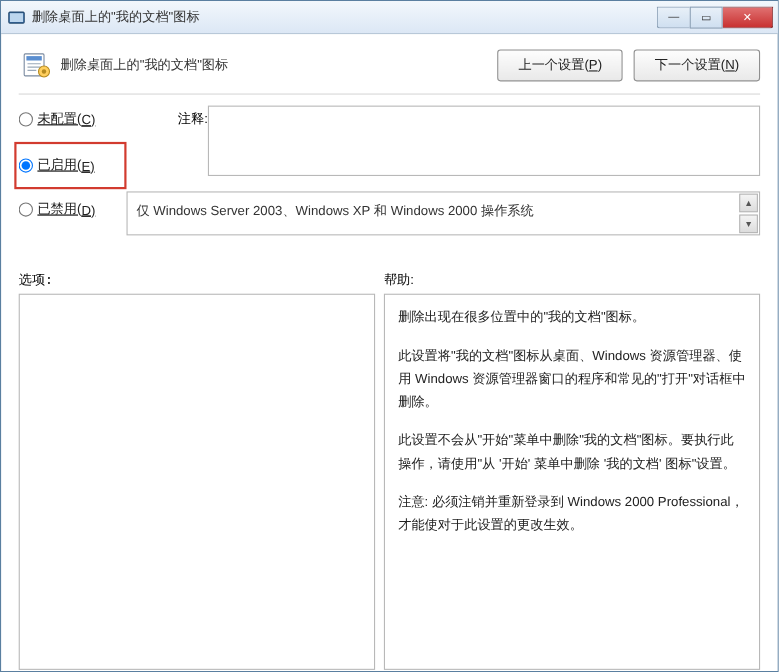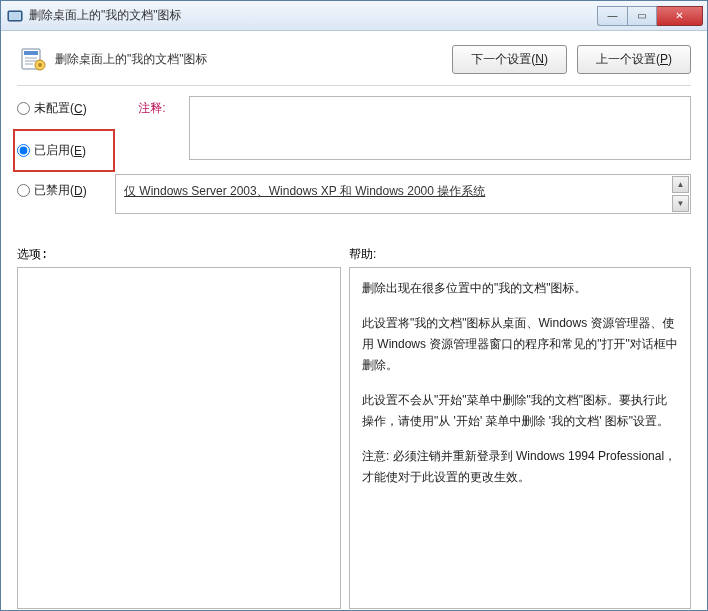--- a/index.html
+++ b/index.html
@@ -76,62 +76,62 @@
   cursor: pointer;
   color: #222;
 }
 .btn u { text-decoration: underline; }
 .divider { height: 1px; background: #d8d8d8; margin: 4px 0 10px 0; }
 
 .config-row { display: flex; }
 .radio-col {
   width: 98px;
   padding-top: 4px;
+  text-decoration: underline;
 }
 .radio-item {
   display: flex; align-items: center;
   margin-bottom: 12px;
   font-size: 12px;
   color: #222;
 }
 .radio-item input { margin-right: 4px; }
 .radio-item .accel { text-decoration: underline; }
 .radio-highlight {
   border: 2px solid #d23b2f;
   padding: 11px 2px;
   margin-left: -4px;
   margin-bottom: 10px;
 }
 .radio-highlight .radio-item { margin-bottom: 0; }
 
 .fields-col { flex: 1; }
 .field-row { display: flex; margin-bottom: 14px; }
 .field-label {
-  width: 74px; text-align: center;
-  padding-top: 4px; color: #be185d;
+  width: 74px; text-align: right;
+  padding-top: 4px; color: #000000;
 }
 .textarea {
   flex: 1;
   height: 64px;
   border: 1px solid #b8b8b8;
   background: #fff;
   padding: 4px 6px;
   resize: none;
   font-family: inherit;
   font-size: 12px;
 }
 .platform-box {
   flex: 1;
   height: 40px;
   border: 1px solid #b8b8b8;
   background: #fff;
   padding: 8px 8px;
   color: #333;
   position: relative;
-  text-decoration: underline;
 }
 .scrollbtn {
   position: absolute;
   right: 1px; width: 17px; height: 17px;
   background: linear-gradient(#f4f4f4,#dcdcdc);
   border: 1px solid #b0b0b0;
   display: flex; align-items: center; justify-content: center;
   font-size: 8px; color: #555;
 }
 
@@ -183,24 +183,24 @@
           <line x1="6" y1="13" x2="18" y2="13" stroke="#9aa8b8"></line>
           <line x1="6" y1="16" x2="18" y2="16" stroke="#9aa8b8"></line>
           <line x1="6" y1="19" x2="14" y2="19" stroke="#9aa8b8"></line>
           <circle cx="21" cy="20" r="5" fill="#ffcf5e" stroke="#b58a20"></circle>
           <circle cx="21" cy="20" r="2" fill="#b58a20"></circle>
         </svg>
       </span>
       <span class="header-title">删除桌面上的"我的文档"图标</span>
       <div class="header-buttons">
         <button class="btn">
-          <span>下一个设置(</span><u>N</u><span>)</span>
+          <span>上一个设置(</span><u>P</u><span>)</span>
         </button>
         <button class="btn">
-          <span>上一个设置(</span><u>P</u><span>)</span>
+          <span>下一个设置(</span><u>N</u><span>)</span>
         </button>
       </div>
     </div>
 
     <div class="divider"></div>
 
     <div class="config-row">
       <div class="radio-col">
         <label class="radio-item">
           <input type="radio" name="state" style="">
@@ -243,18 +243,18 @@
       <div class="lbl-opt">选项:</div>
       <div>帮助:</div>
     </div>
 
     <div class="boxes-row">
       <div class="panel options"></div>
       <div class="panel help">
         <p class="help-para">删除出现在很多位置中的"我的文档"图标。</p>
         <p class="help-para">此设置将"我的文档"图标从桌面、Windows 资源管理器、使用 Windows 资源管理器窗口的程序和常见的"打开"对话框中删除。</p>
         <p class="help-para">此设置不会从"开始"菜单中删除"我的文档"图标。要执行此操作，请使用"从 '开始' 菜单中删除 '我的文档' 图标"设置。</p>
-        <p class="help-para">注意: 必须注销并重新登录到 Windows 1994 Professional，才能使对于此设置的更改生效。</p>
+        <p class="help-para">注意: 必须注销并重新登录到 Windows 2000 Professional，才能使对于此设置的更改生效。</p>
       </div>
     </div>
 
   </div>
 </div>
 
 </body></html>

